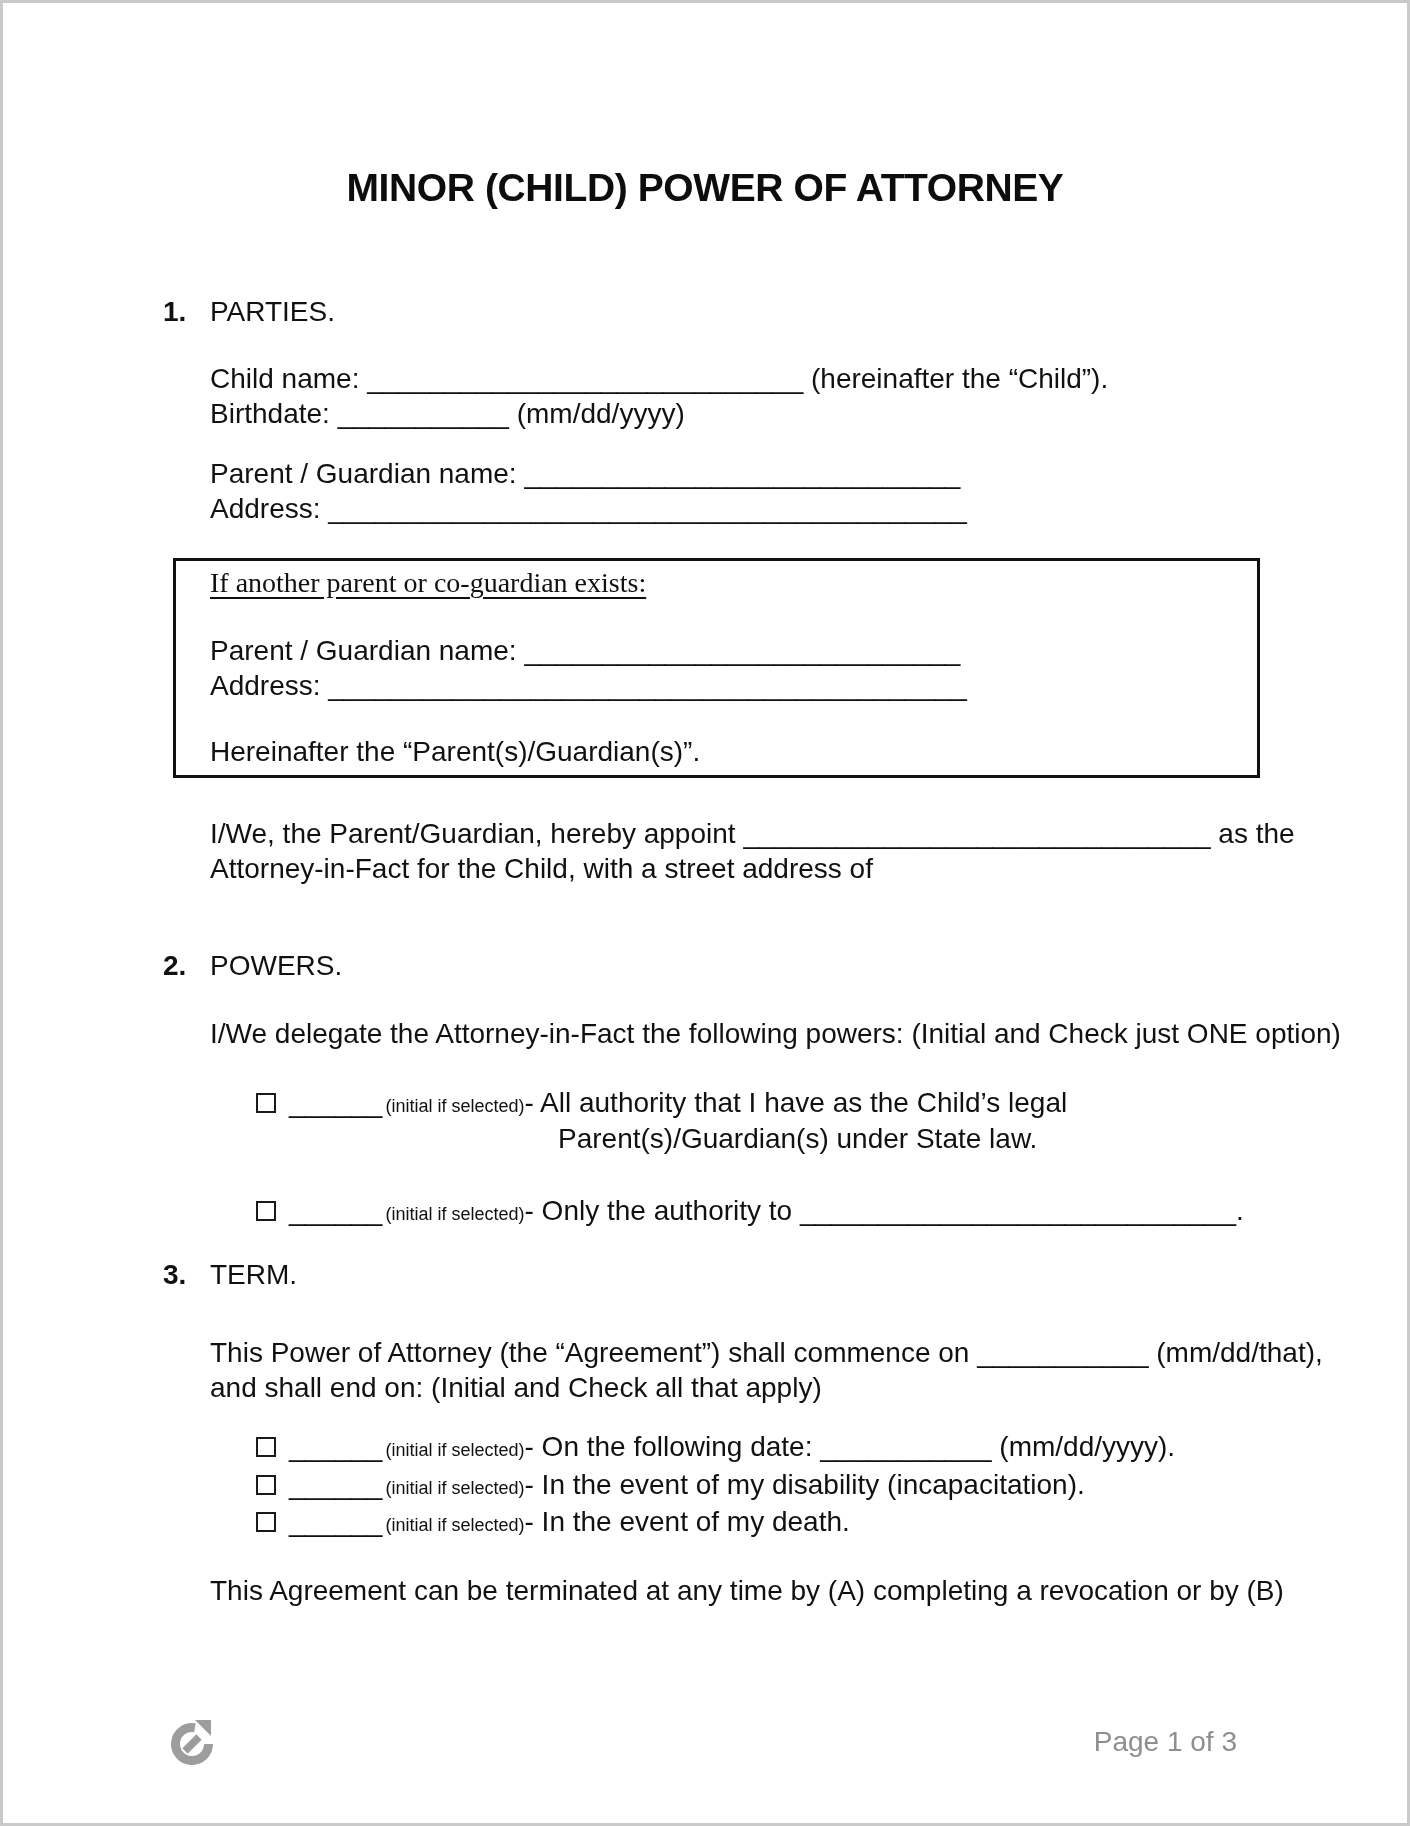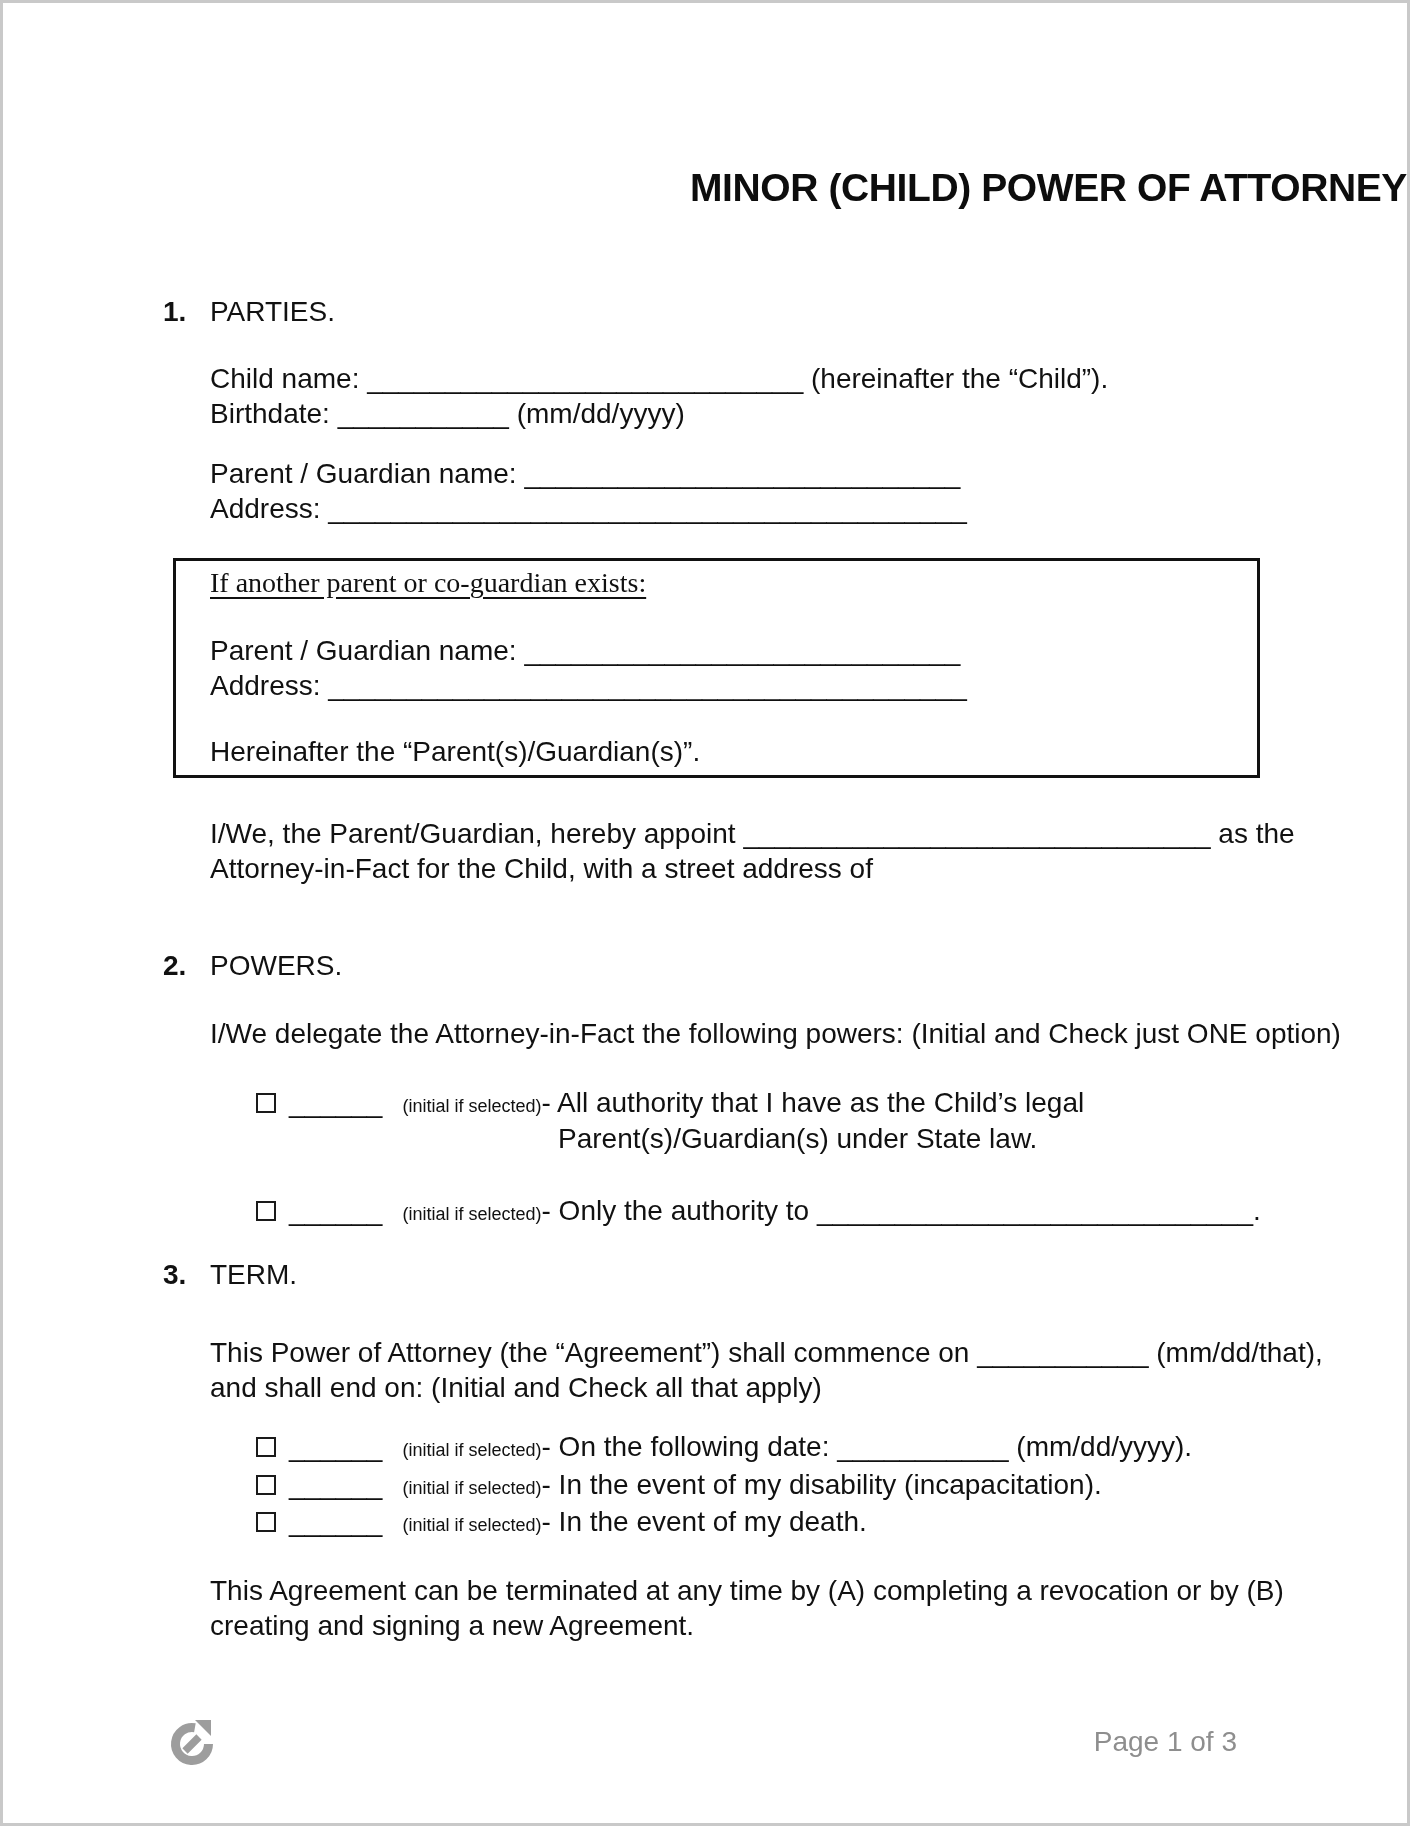--- a/index.html
+++ b/index.html
@@ -8,34 +8,34 @@
     width:1410px;height:1826px;
     box-sizing:border-box;
     background:#ffffff;
     border:3px solid #c9c9c9;
     overflow:hidden;
     font-family:"Liberation Sans","DejaVu Sans",sans-serif;
     color:#111111;
   }
   .title{
     position:absolute;left:0;right:0;top:163px;
-    margin:0;text-align:right;
+    margin:0;text-align:center;
     font-size:39px;font-weight:bold;letter-spacing:-0.4px;
     color:#0d0d0d;
   }
   .line{
     position:absolute;
     font-size:28px;line-height:35px;
     white-space:nowrap;color:#111111;
   }
   .b{font-weight:normal;}
   .num{display:inline-block;width:47px;font-weight:bold;}
   .note{font-size:18px;}
   .opt-text{}
-  .note-gap{margin-left:20px;}
+  .note-gap{margin-left:3px;}
   .blank{color:#111111;}
   .checkbox{
     display:inline-block;width:16px;height:16px;
     border:2px solid #1a1a1a;background:#ffffff;
     margin-right:13px;vertical-align:-1px;
   }
   .boxrect{
     position:absolute;left:170px;top:555px;
     width:1087px;height:220px;
     box-sizing:border-box;border:3px solid #111111;
@@ -142,23 +142,20 @@
   </div>
 
   <div class="line" style="left:253px;top:1501px">
     <span class="checkbox"></span><span class="blank">______</span><span class="note note-gap">(initial if selected)</span><span class="opt-text">- In the event of my death.</span>
   </div>
 
   <div class="line" style="left:207px;top:1570px">
     <span>This Agreement can be terminated at any time by (A) completing a revocation or by (B)</span>
   </div>
 
-  <div class="line" style="left:207px;top:1605px">
-    <span>creating and signing a new Agreement.</span>
-  </div>
 
   <div class="footer-logo">
     <span>
       <svg width="46" height="50" viewBox="0 0 46 50" aria-hidden="true">
         <path d="M 25.9 11.75 A 16.5 16.5 0 1 0 39.5 28" fill="none" stroke="#9d9d9d" stroke-width="9"></path>
         <line x1="16" y1="35" x2="30" y2="21" stroke="#9d9d9d" stroke-width="7.5"></line>
         <polygon points="26,4 42,4 42,20" fill="#9d9d9d"></polygon>
       </svg>
     </span>
   </div>

